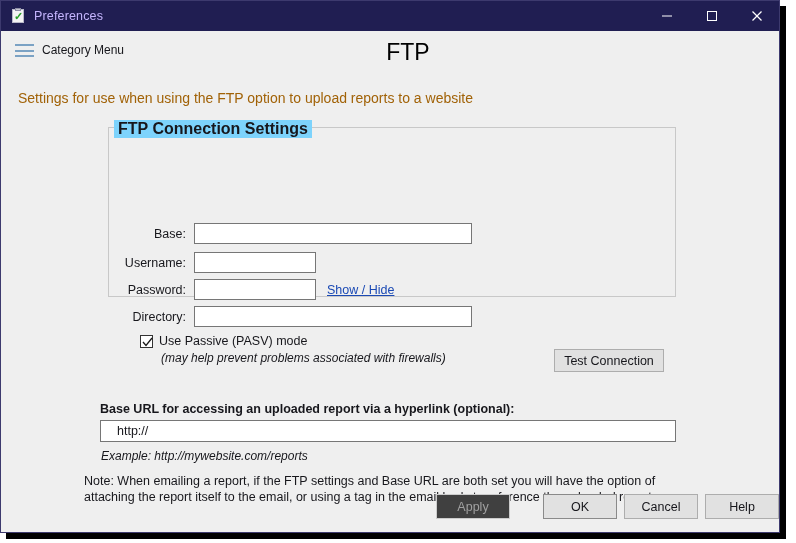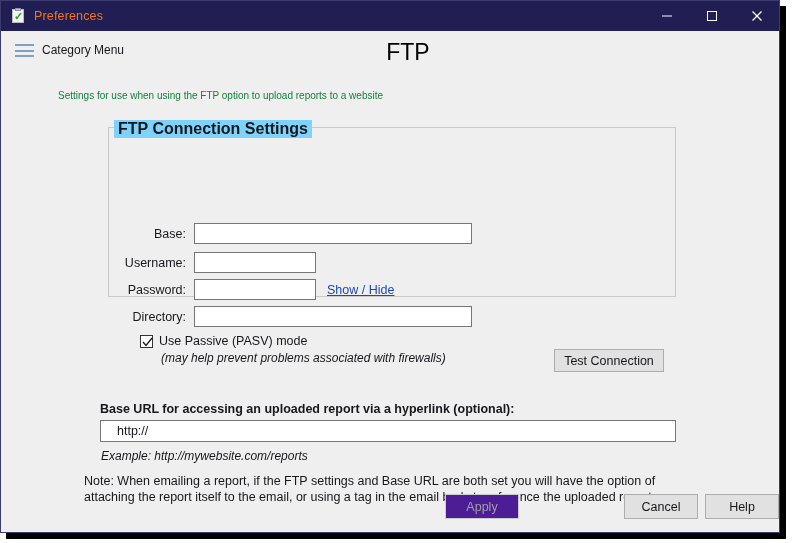--- a/index.html
+++ b/index.html
@@ -65,21 +65,21 @@
   #title-icon .clip-check {
     position: absolute;
     left: 4px; top: 4px;
     width: 8px; height: 8px;
     color: #2aa02a;
     font-size: 11px;
     line-height: 8px;
     font-weight: bold;
   }
   #title-text {
-    color: #f97316;
+    color: #c4b5fd;
     font-size: 12.5px;
     letter-spacing: 0.15px;
   }
   #winbuttons {
     position: absolute;
     right: 0;
     top: 0;
     height: 30px;
     display: flex;
     align-items: center;
@@ -139,23 +139,22 @@
 
   
   #content {
     position: relative;
     height: 455px;
   }
   #intro {
     position: absolute;
     left: 17px;
     top: 13px;
-    font-size: 10px;
-    color: #15803d;
-    margin-left: 40px;
+    font-size: 14px;
+    color: #a16207;
   }
 
   
   #groupbox {
     position: absolute;
     left: 107px;
     top: 50px;
     width: 568px;
     height: 170px;
     border: 1px solid #c8c8c8;
@@ -314,24 +313,24 @@
     height: 25px;
     background: #e1e1e1;
     border: 1px solid #adadad;
     box-sizing: border-box;
     font-family: "Liberation Sans", sans-serif;
     font-size: 12.5px;
     color: #17171c;
     cursor: pointer;
   }
   #btn-apply {
-    left: 444px;
+    left: 435px;
     color: #a0a0a0;
     border-color: #cccccc;
-    background: #4c1d95;
+    background: #404040;
     cursor: default;
   }
   #btn-ok     { left: 542px; border-color: #8a8a8a; }
   #btn-cancel { left: 623px; }
   #btn-help   { left: 704px; }
 </style>
 </head>
 <body>
 
 <div id="window">
@@ -417,18 +416,19 @@
     <button id="test-conn">Test Connection</button>
 
     <div id="baseurl-label">Base URL for accessing an uploaded report via a hyperlink (optional):</div>
     <input id="baseurl-input" type="text" value="http://" style="">
     <div id="baseurl-example">Example: http://mywebsite.com/reports</div>
 
     <div id="note">Note: When emailing a report, if the FTP settings and Base URL are both set you will have the option of attaching the report itself to the email, or using a tag in the email body to reference the uploaded report.</div>
 
     <div id="footer">
       <button class="dlgbtn" id="btn-apply" disabled="">Apply</button>
+      <button class="dlgbtn" id="btn-ok">OK</button>
       <button class="dlgbtn" id="btn-cancel">Cancel</button>
       <button class="dlgbtn" id="btn-help">Help</button>
     </div>
 
   </div>
 </div>
 
 </body></html>

